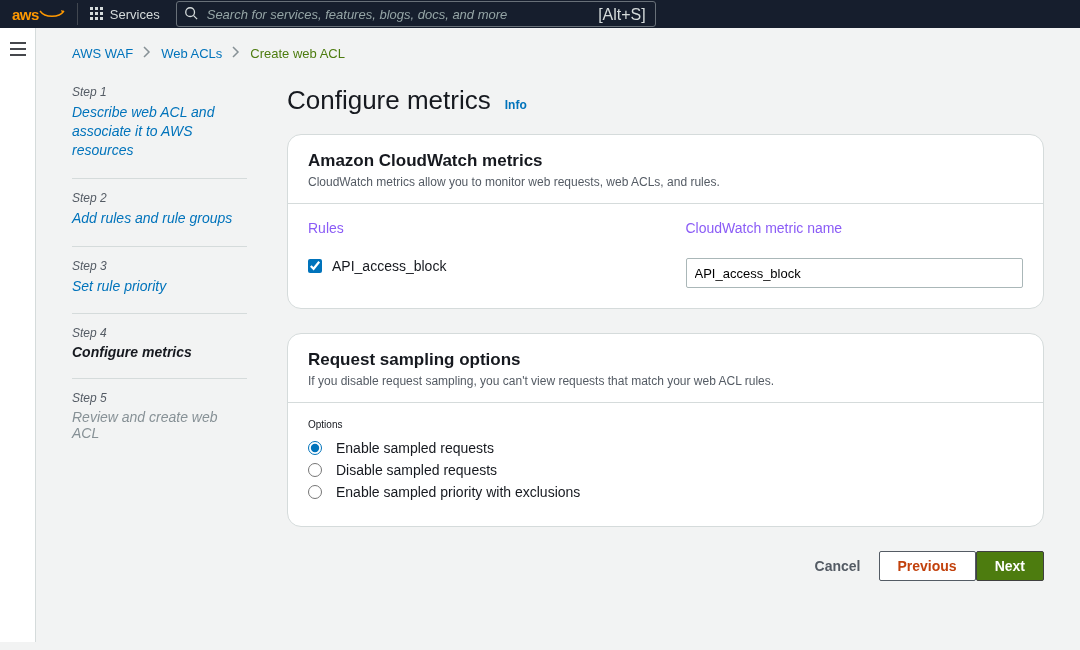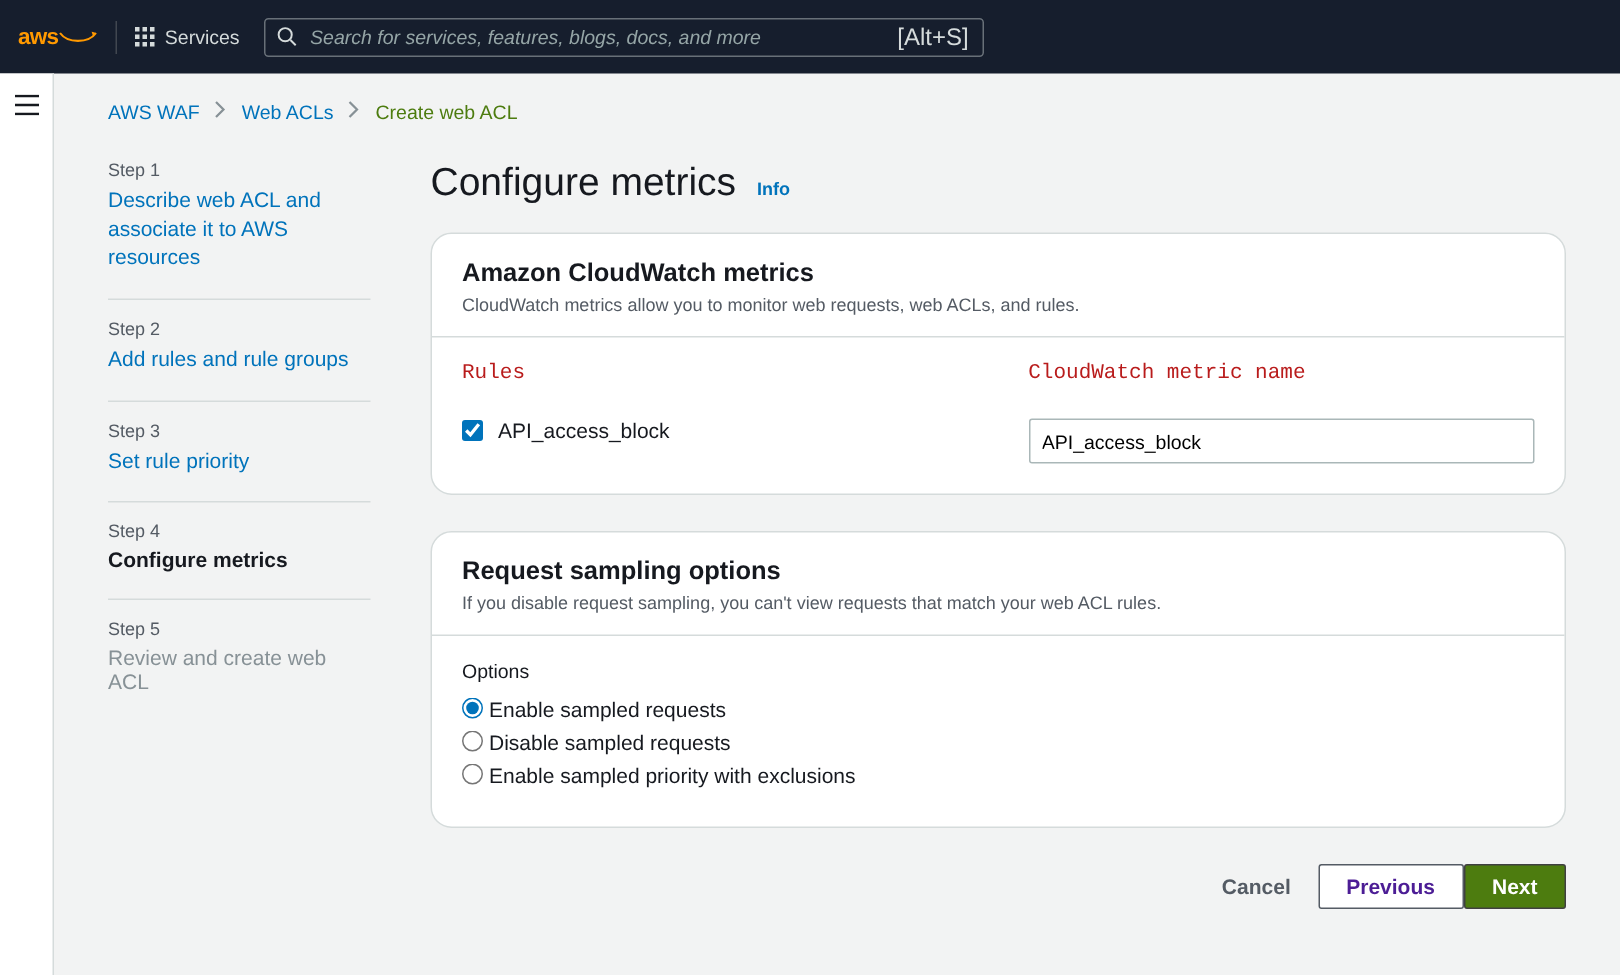--- a/index.html
+++ b/index.html
@@ -1,19 +1,19 @@
 <!DOCTYPE html>
 <html><head>
 <meta charset="utf-8">
 <style>
   * { box-sizing: border-box; margin: 0; padding: 0; }
   body { font-family: "Amazon Ember", "Helvetica Neue", Arial, sans-serif; font-size: 14px; color: #16191f; background: #f2f3f3; width: 1080px; height: 650px; overflow: hidden; }
   
   
-  .topbar { background: #161e2d; height: 49px; display: flex; align-items: center; padding: 0 12px; color: #d5dbdb; }
+  .topbar { background: #161e2d; height: 28px; display: flex; align-items: center; padding: 0 12px; color: #d5dbdb; }
   .aws-logo { color: #ff9900; font-weight: bold; font-size: 15px; letter-spacing: -0.5px; display: flex; align-items: center; padding-right: 12px; border-right: 1px solid #414750; height: 22px;}
   .aws-logo .smile { width: 26px; height: 8px; }
   .services { display: flex; align-items: center; gap: 6px; padding: 0 12px; font-size: 13px; cursor: pointer; }
   .grid-icon svg { display:block; }
   .search-wrap { flex: 0 0 auto; position: relative; margin-left: 4px;}
   .search-input { width: 480px; height: 26px; background: transparent; border: 1px solid #687078; border-radius: 3px; color: #d5dbdb; padding: 0 60px 0 30px; font-size: 13px; font-style: italic;}
   .search-input::placeholder { color: #95a5a6; font-style: italic;}
   .search-icon { position: absolute; left: 8px; top: 5px; color: #d5dbdb; }
   .search-shortcut { position: absolute; right: 10px; top: 5px; color: #d5dbdb; font-size: 16px; }
   
@@ -25,56 +25,56 @@
   
   
   .breadcrumb { display:flex; align-items:center; gap: 10px; font-size: 13px; margin-bottom: 24px;}
   .breadcrumb a { color: #0073bb; text-decoration:none; cursor:pointer;}
   .breadcrumb .crumb-current { color:#4d7c0f;}
   .breadcrumb .sep { color:#879196; }
   
   
   .page-row { display:flex; gap: 40px; align-items:flex-start;}
   .steps-col { width: 175px; flex: 0 0 175px;}
-  .step-item { border-top: 1px solid #d5dbdb; padding: 12px 0 18px 0;}
+  .step-item { border-top: 1px solid #d5dbdb; padding: 12px 0 18px 0; font-style: italic;}
   .step-item:first-child { border-top:none; padding-top:0;}
   .step-num { font-size: 12px; color:#545b64; margin-bottom:4px;}
   .step-link { color:#0073bb; font-size:14px; line-height:1.35; cursor:pointer;}
   .step-current { color:#16191f; font-weight:bold;}
   .step-disabled { color:#879196; cursor:default;}
   
   .content-col { flex:1; }
   .page-title-row { display:flex; align-items:baseline; gap:14px; margin-bottom:18px;}
   h1 { font-size: 26px; font-weight: 400; color:#16191f;}
   .info-link { color:#0073bb; font-size:12px; font-weight:bold; cursor:pointer;}
   
   .panel { background:#fff; border:1px solid #d5dbdb; border-radius:14px; margin-bottom: 24px;}
   .panel-header { padding: 16px 20px 14px; border-bottom: 1px solid #d5dbdb;}
   .panel-header h2 { font-size: 17px; font-weight:700; color:#16191f; margin-bottom:4px;}
   .panel-header .subtitle { font-size:12px; color:#545b64;}
   .panel-body { padding: 16px 20px 20px;}
   
   .metrics-row { display:flex; gap: 40px;}
   .metrics-left { flex:1;}
   .metrics-right { flex:1;}
-  .col-head { font-size:14px; color:#b91c1c; margin-bottom: 22px; font-family: Liberation Mono, monospace;}
+  .col-head { font-size:14px; color:#8b5cf6; margin-bottom: 22px;}
   .rule-check { display:flex; align-items:center; gap:10px;}
   .rule-check input[type=checkbox]{ width:14px; height:14px; accent-color:#0073bb; cursor:pointer;}
   .rule-check label { font-size:14px; color:#16191f;}
   .metric-input { width:100%; height:30px; border:1px solid #aab7b8; border-radius:2px; padding:0 8px; font-size:13px;}
   
-  .options-head { font-size:13px; color:#16191f; margin-bottom:10px;}
-  .radio-row { display:flex; gap:4px; margin-bottom:6px;}
+  .options-head { font-size:10px; color:#16191f; margin-bottom:10px;}
+  .radio-row { display:flex; align-items:center; gap:14px; margin-bottom:6px;}
   .radio-row input[type=radio]{ width:14px; height:14px; accent-color:#0073bb; cursor:pointer;}
   .radio-row label { font-size:14px; color:#16191f; cursor:pointer;}
   
   .footer-actions { display:flex; justify-content:flex-end; padding-bottom: 40px;}
   .btn { height:30px; padding: 0 18px; font-size:14px; font-weight:bold; border-radius:2px; cursor:pointer; display:inline-flex; align-items:center;}
   .btn-link { background:transparent; border:none; color:#545b64;}
-  .btn-secondary { background:#fff; border:1px solid #545b64; color:#4c1d95;}
+  .btn-secondary { background:#fff; border:1px solid #545b64; color:#c2410c;}
   .btn-primary { background:#4d7c0f; border:1px solid #404040; color:#fff;}
 </style>
 </head>
 <body>
 
 <div class="topbar">
   <div class="aws-logo">
     <span>aws</span>
     <svg class="smile" viewBox="0 0 26 8">
         <path d="M1 1 C 6 8, 20 8, 25 1" stroke="#ff9900" stroke-width="1.4" fill="none"></path>

